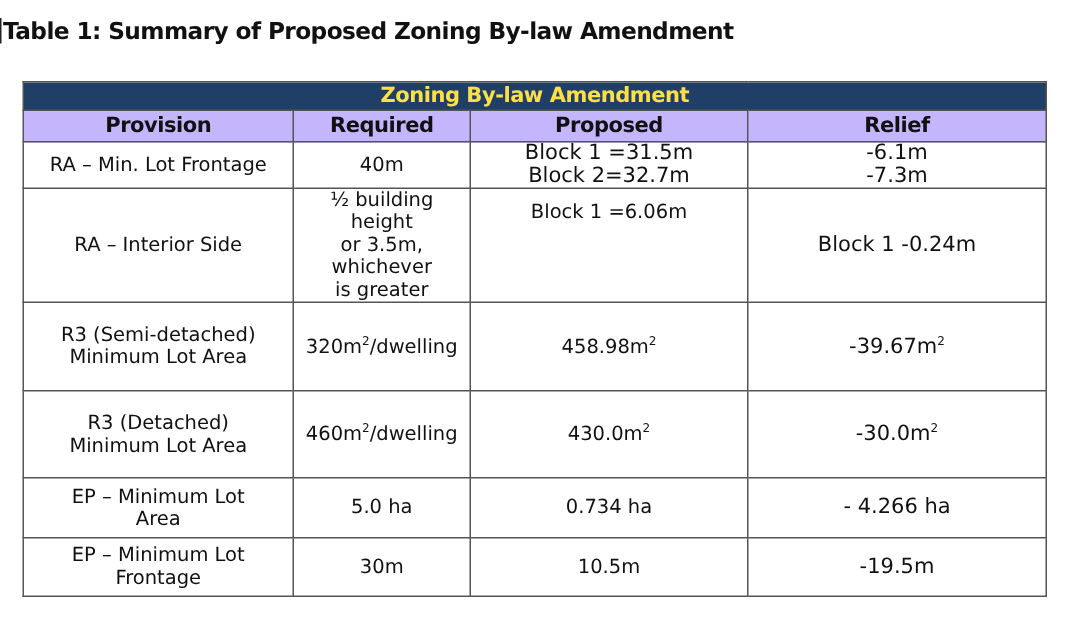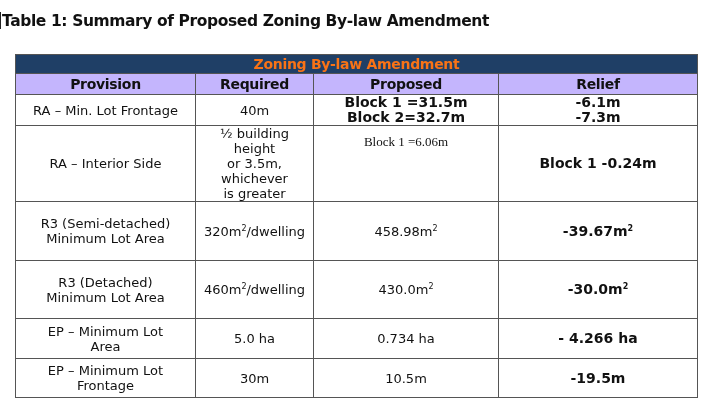--- a/index.html
+++ b/index.html
@@ -8,26 +8,26 @@
     .caption { position: absolute; top: 12px; left: 0; width: 710px; text-align: left;
                font-family: "DejaVu Sans", sans-serif; font-weight: bold; font-size: 15.5px;
                letter-spacing: -0.4px; color: #111; }
     .caption .cursor { display: inline-block; width: 1px; height: 17px; background: #222;
                        vertical-align: -3px; margin-right: 1px; }
     table.zt { position: absolute; left: 15px; top: 54px; width: 682px;
                border-collapse: collapse; table-layout: fixed;
                font-family: "DejaVu Sans", sans-serif; font-size: 13px; }
     table.zt td, table.zt th { border: 1px solid #555; text-align: center; vertical-align: middle;
                padding: 0 4px; line-height: 15px; }
-    .title-row th { background: #1f3f66; color: #f97316; font-weight: bold; font-size: 14px;
+    .title-row th { background: #1f3f66; color: #fde047; font-weight: bold; font-size: 14px;
                     height: 18px; letter-spacing: -0.3px; border-color: #1f3f66 #555 #555 #555; }
     .head-row th { background: #c4b5fd; color: #111; font-weight: bold; font-size: 14px;
                    height: 20px; letter-spacing: -0.3px; }
-    .b { font-weight: bold; }
-    .valign-top { vertical-align: top !important; padding-top: 8px !important; font-family: Liberation Serif, serif; }
+    .b { font-weight: normal; }
+    .valign-top { vertical-align: top !important; padding-top: 8px !important; }
     sup { font-size: 8px; line-height: 0; vertical-align: 5px; }
   </style>
 </head>
 <body>
 
 <div class="caption"><span class="cursor"></span><span>Table 1: Summary of Proposed Zoning By-law Amendment</span></div>
 
 <table class="zt">
   <colgroup>
     <col style="width:180px">

